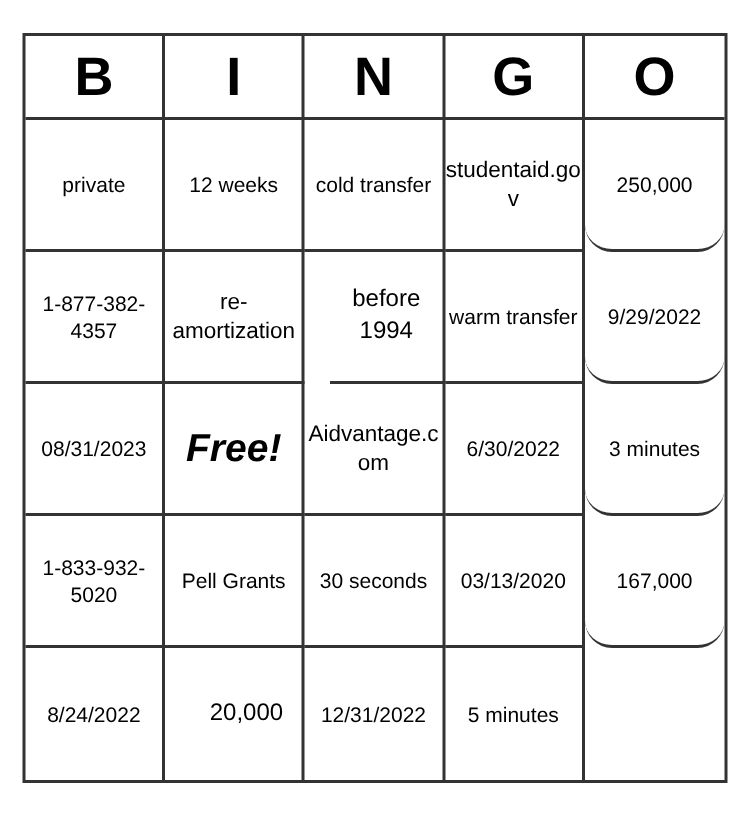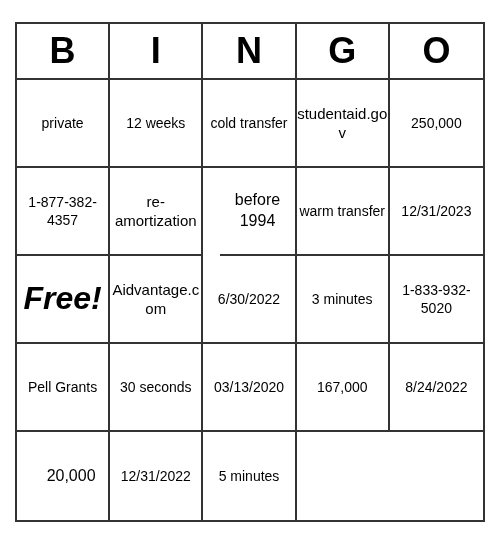--- a/index.html
+++ b/index.html
@@ -59,34 +59,35 @@
       text-align: center;
       padding: 6px 0;
       min-height: 88px;
       font-size: 14px;
       line-height: 1.3;
       word-break: break-word;
     }
 
     .bingo-cell:nth-child(5n) {
       border-right: none;
+      border-radius: 18px;
     }
 
     .bingo-cell:nth-child(n+21) {
       border-bottom: none;
     }
 
     .bingo-cell.large-text {
       font-size: 16px;
       font-weight: normal;
       margin-left: 17px;
     }
 
     .bingo-cell.free-cell {
-      font-size: 32px;
+      font-size: 26px;
       font-weight: bold;
       font-style: italic;
     }
 
     .bingo-cell.small-text {
       font-size: 15px;
     }
   </style>
 </head>
 <body>
@@ -102,21 +103,22 @@
   <div class="bingo-grid">
   <div class="bingo-cell">private</div>
       <div class="bingo-cell">12 weeks</div>
       <div class="bingo-cell">cold transfer</div>
       <div class="bingo-cell small-text">studentaid.gov</div>
       <div class="bingo-cell">250,000</div>
       <div class="bingo-cell">1-877-382-4357</div>
       <div class="bingo-cell small-text">re-amortization</div>
       <div class="bingo-cell large-text">before 1994</div>
       <div class="bingo-cell">warm transfer</div>
-      <div class="bingo-cell">12/31/2023</div>
+      <div class="bingo-cell">9/29/2022</div>
+      <div class="bingo-cell">08/31/2023</div>
       <div class="bingo-cell free-cell">Free!</div>
       <div class="bingo-cell small-text">Aidvantage.com</div>
       <div class="bingo-cell">6/30/2022</div>
       <div class="bingo-cell">3 minutes</div>
       <div class="bingo-cell">1-833-932-5020</div>
       <div class="bingo-cell">Pell Grants</div>
       <div class="bingo-cell">30 seconds</div>
       <div class="bingo-cell">03/13/2020</div>
       <div class="bingo-cell">167,000</div>
       <div class="bingo-cell">8/24/2022</div>

